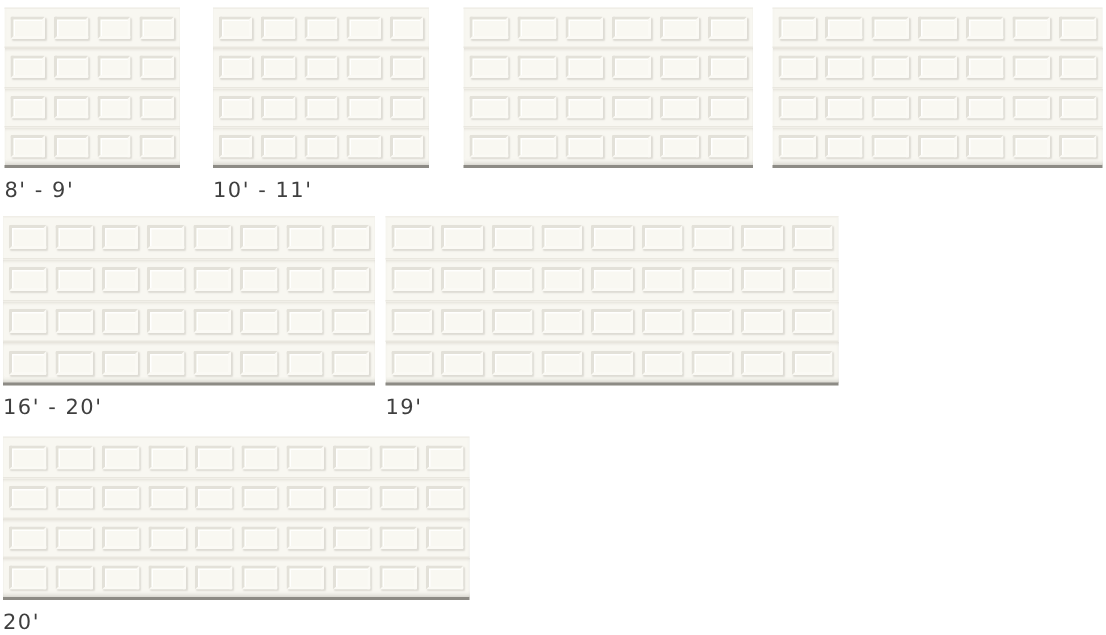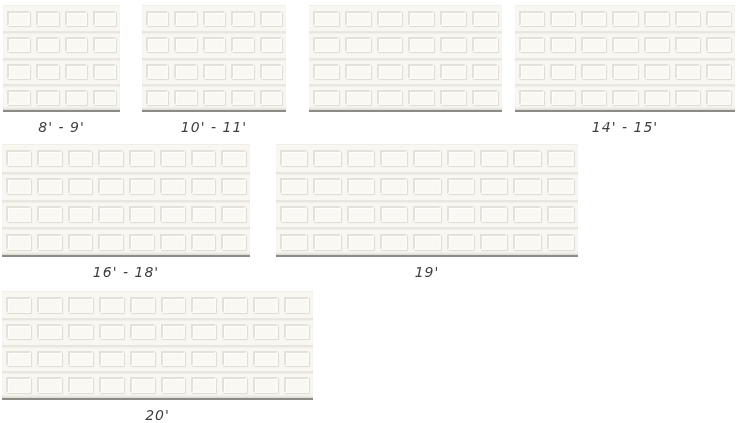--- a/index.html
+++ b/index.html
@@ -48,23 +48,22 @@
     background: #f9f8f2;
     border: 2px solid;
     border-color: #e3e1d9 #fbfaf5 #fbfaf5 #e3e1d9;
     border-radius: 1px;
     box-shadow: inset 1px 1px 0 rgba(255,255,255,0.9),
                 1px 1px 1px rgba(190,187,178,0.45);
     box-sizing: border-box;
   }
   .door-label {
     margin-top: 7px;
-    text-align: center;
+    text-align: left;
     font-family: "DejaVu Sans", sans-serif;
-    font-style: italic;
     font-size: 14px;
     font-weight: 400;
     letter-spacing: 1px;
     color: #3f3f3f;
     white-space: nowrap;
   }
 </style>
 </head>
 <body>
 
@@ -203,21 +202,20 @@
         <div class="door-section">
           <div class="door-panel"></div>
           <div class="door-panel"></div>
           <div class="door-panel"></div>
           <div class="door-panel"></div>
           <div class="door-panel"></div>
           <div class="door-panel"></div>
           <div class="door-panel"></div>
         </div>
       </div>
-    <div class="door-label">14' - 15'</div>
   </figure>
 
   <figure class="door-figure" style="left:2px; top:144px; width:248px; margin:0;">
     <div class="door" style="height:113px;">
         <div class="door-section">
           <div class="door-panel"></div>
           <div class="door-panel"></div>
           <div class="door-panel"></div>
           <div class="door-panel"></div>
           <div class="door-panel"></div>
@@ -249,24 +247,24 @@
           <div class="door-panel"></div>
           <div class="door-panel"></div>
           <div class="door-panel"></div>
           <div class="door-panel"></div>
           <div class="door-panel"></div>
           <div class="door-panel"></div>
           <div class="door-panel"></div>
           <div class="door-panel"></div>
         </div>
       </div>
-    <div class="door-label">16' - 18'</div>
-  </figure>
-
-  <figure class="door-figure" style="left:276px; top:144px; width:302px; margin:0;">
+    <div class="door-label">16' - 20'</div>
+  </figure>
+
+  <figure class="door-figure" style="left:257px; top:144px; width:302px; margin:0;">
     <div class="door" style="height:113px;">
         <div class="door-section">
           <div class="door-panel"></div>
           <div class="door-panel"></div>
           <div class="door-panel"></div>
           <div class="door-panel"></div>
           <div class="door-panel"></div>
           <div class="door-panel"></div>
           <div class="door-panel"></div>
           <div class="door-panel"></div>

